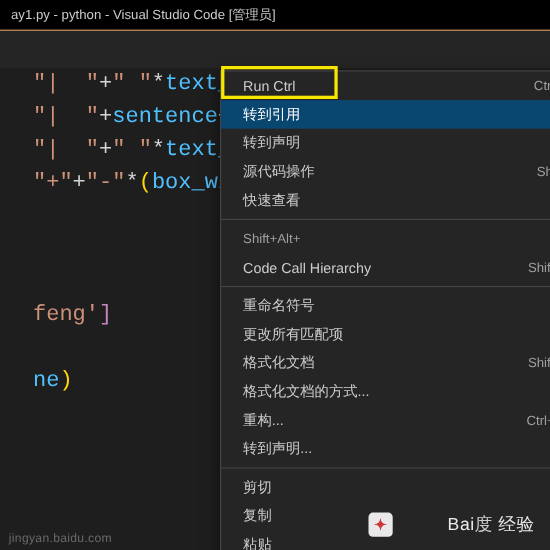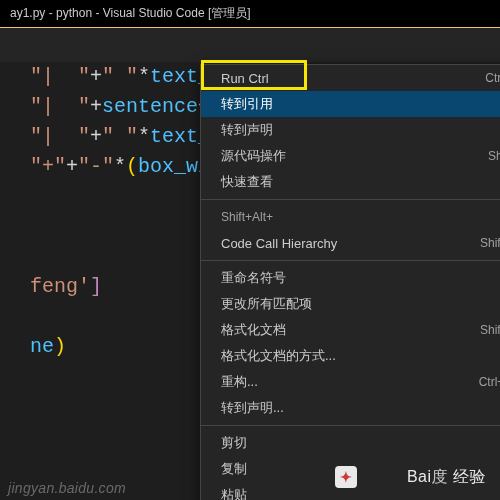--- a/index.html
+++ b/index.html
@@ -90,25 +90,24 @@
     width: 22px; height: 22px;
     background: #fff; color: #e03a3a;
     border-radius: 4px;
     display: flex; align-items: center; justify-content: center;
     font-weight: bold; font-size: 14px;
   }
   .watermark-logo .big { font-size: 16px; font-weight: 500; letter-spacing:.5px;margin-left:44px;}
   .watermark-url {
     position: absolute;
     left: 8px; bottom: 4px;
-    font-size: 14px;
+    font-size: 11px;
     color: #9a9a9a;
     opacity: .6;
     letter-spacing: .3px;
-    font-style: italic;
   }
 </style>
 </head>
 <body>
 
 <div class="titlebar">
   <span>ay1.py - python - Visual Studio Code [管理员]</span>
 </div>
 <div class="tabbar"></div>
 

